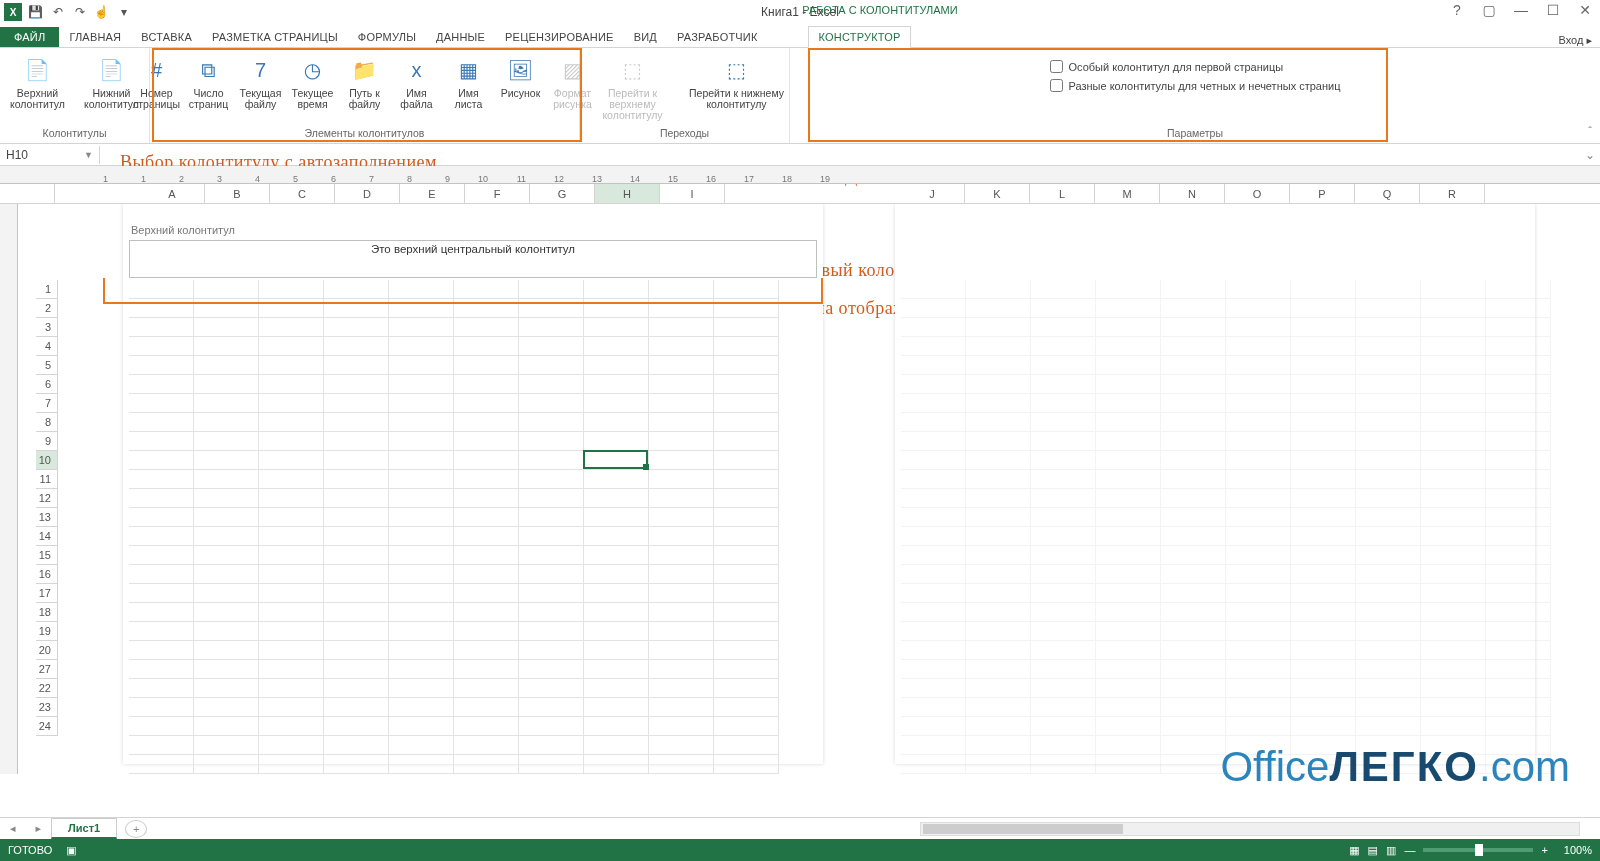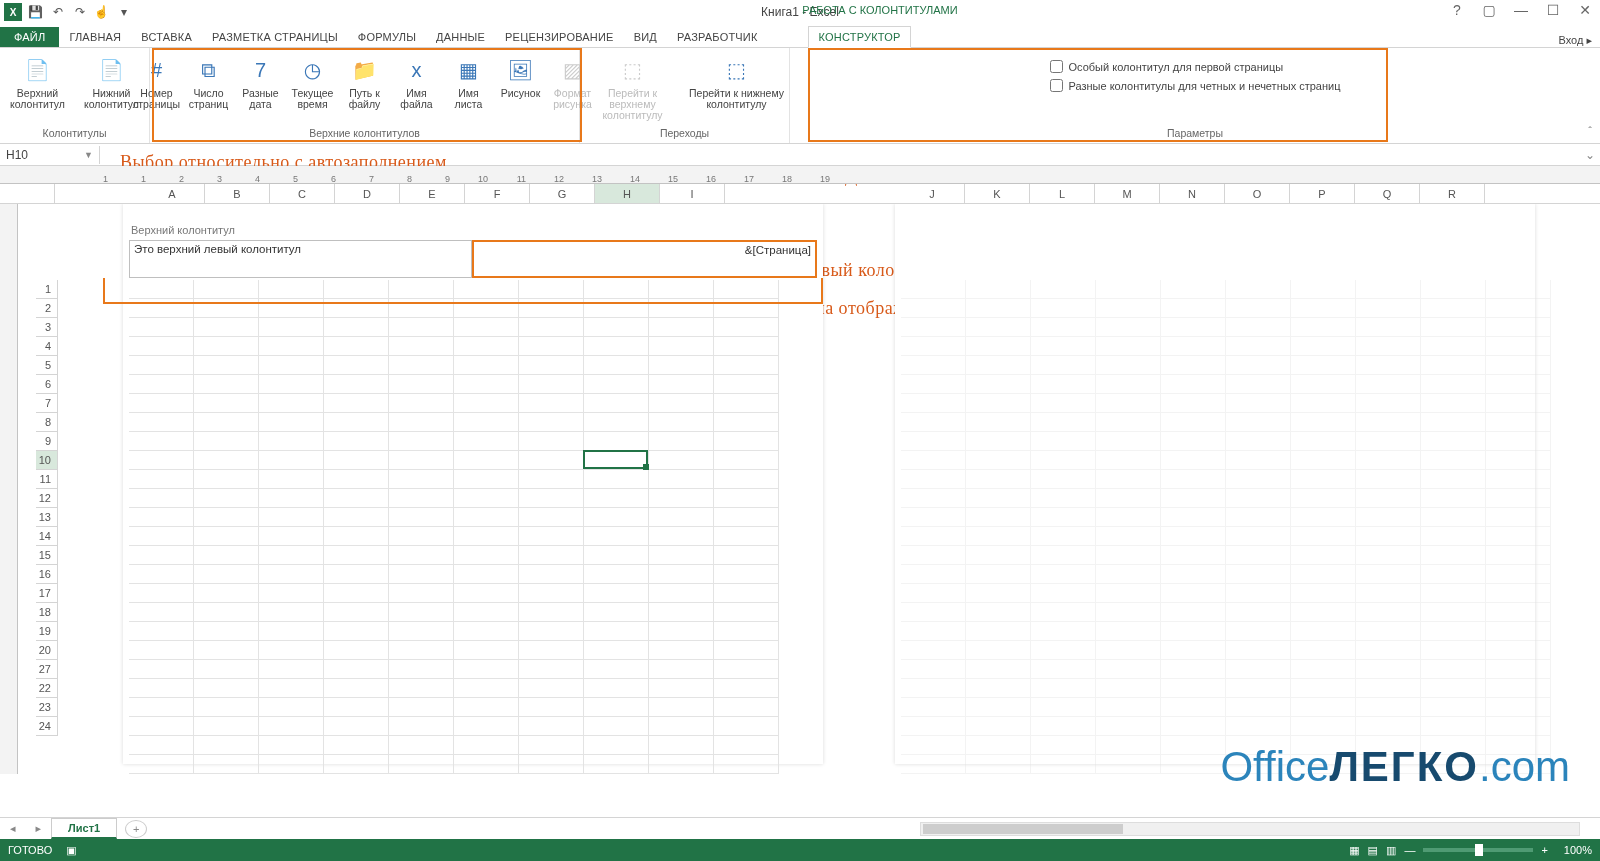--- a/index.html
+++ b/index.html
@@ -153,21 +153,21 @@
         <div class="rbtn">
           <div class="ico">#</div>
           <div>Номер страницы</div>
         </div>
         <div class="rbtn">
           <div class="ico">⧉</div>
           <div>Число страниц</div>
         </div>
         <div class="rbtn">
           <div class="ico">7</div>
-          <div>Разные дата</div>
+          <div>Текущая файлу</div>
         </div>
         <div class="rbtn">
           <div class="ico">◷</div>
           <div>Текущее время</div>
         </div>
         <div class="rbtn">
           <div class="ico">📁</div>
           <div>Путь к файлу</div>
         </div>
         <div class="rbtn">
@@ -180,21 +180,21 @@
         </div>
         <div class="rbtn">
           <div class="ico">🖼</div>
           <div>Рисунок</div>
         </div>
         <div class="rbtn disabled">
           <div class="ico">▨</div>
           <div>Формат рисунка</div>
         </div>
       </div>
-    <div class="group-label">Верхние колонтитулов</div>
+    <div class="group-label">Элементы колонтитулов</div>
   </div>
   <div class="group" style="width:210px;">
     <div class="group-items" id="g3items">
         <div class="rbtn disabled" style="width: 100px;">
           <div class="ico">⬚</div>
           <div>Перейти к верхнему колонтитулу</div>
         </div>
         <div class="rbtn" style="width: 100px;">
           <div class="ico">⬚</div>
           <div>Перейти к нижнему колонтитулу</div>
@@ -225,21 +225,21 @@
 
 <div class="fbar">
   <div class="namebox">
     <span>H10</span>
     <span class="dd">▼</span>
   </div>
   <div class="fxarea"></div>
   <div class="expand">⌄</div>
 </div>
 
-<div class="annot" style="left:120px; top:152px;">Выбор относительно с автозаполнением</div>
+<div class="annot" style="left:120px; top:152px;">Выбор колонтитулу с автозаполнением</div>
 <div class="annot" style="left:845px; top:166px;">Дополнительные параметры колонтитулов</div>
 <div class="annot" style="left:790px; top:260px;">Правый колонтитул настроен</div>
 <div class="annot" style="left:815px; top:298px;">на отображение номера страницы</div>
 <div class="annot" style="left:320px; top:360px;">Верхние колонтитулы</div>
 
 <div class="ruler-area">
   <div class="ruler" id="hruler">
       <span>1</span>
       <span>1</span>
       <span>2</span>
@@ -317,25 +317,22 @@
       <div class="rowhdr">22</div>
       <div class="rowhdr">23</div>
       <div class="rowhdr">24</div>
     </div>
 
   <div class="gridwrap">
 
     <div class="page page1">
       <div class="hdr-label">Верхний колонтитул</div>
       <div class="hf-box">
-        <div class="hf-cell">
-            <span>Это верхний левый колонтитул</span>
-          </div>
-        <div class="hf-cell right boxed">
-            <span>&amp;[Страница]</span>
+        <div class="hf-cell center">
+            <span>Это верхний центральный колонтитул</span>
           </div>
       </div>
       <div class="grid-lines" id="gridlines1">
           <div class="gcell" style="left: 0px; top: 0px; width: 65px; height: 19px;"></div>
           <div class="gcell" style="left: 65px; top: 0px; width: 65px; height: 19px;"></div>
           <div class="gcell" style="left: 130px; top: 0px; width: 65px; height: 19px;"></div>
           <div class="gcell" style="left: 195px; top: 0px; width: 65px; height: 19px;"></div>
           <div class="gcell" style="left: 260px; top: 0px; width: 65px; height: 19px;"></div>
           <div class="gcell" style="left: 325px; top: 0px; width: 65px; height: 19px;"></div>
           <div class="gcell" style="left: 390px; top: 0px; width: 65px; height: 19px;"></div>

